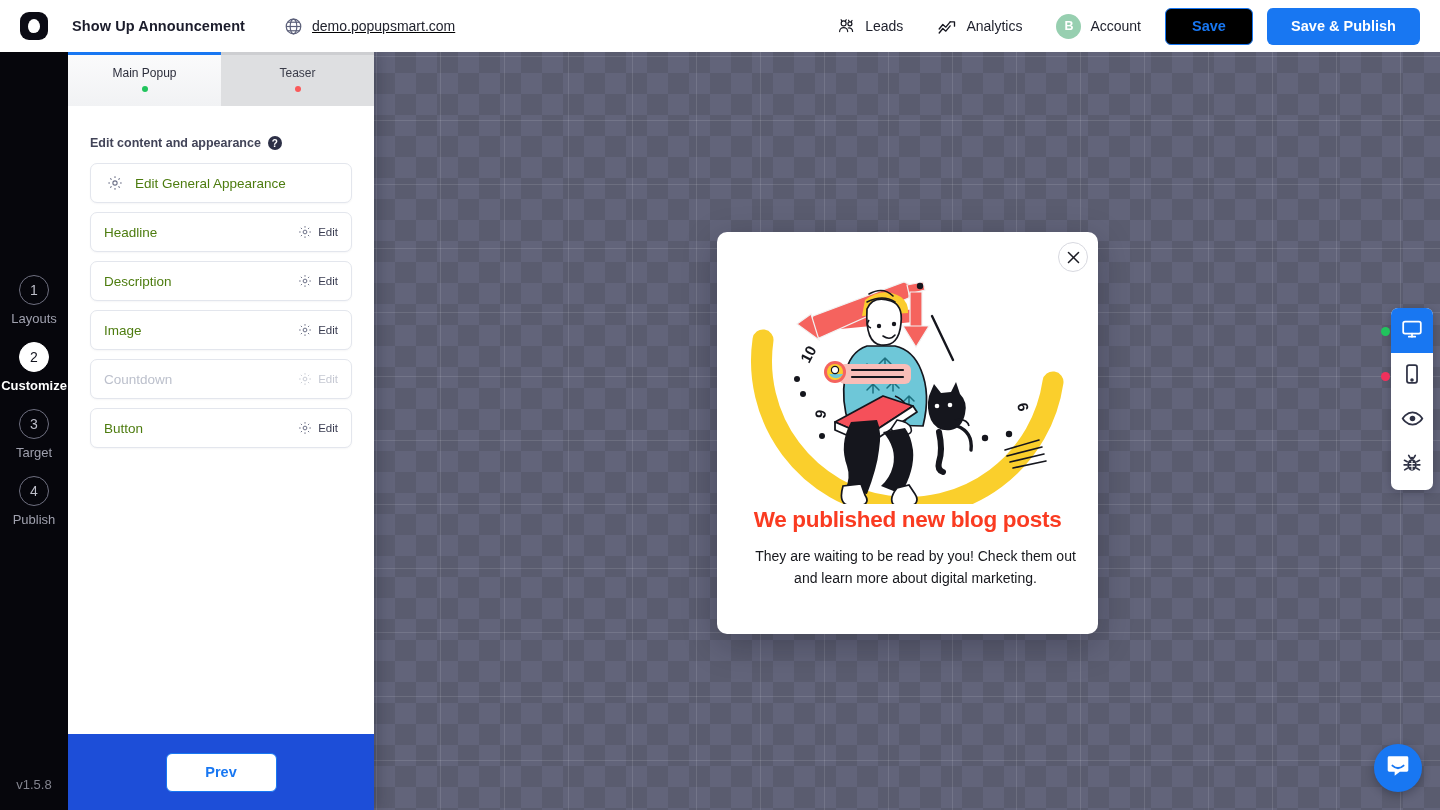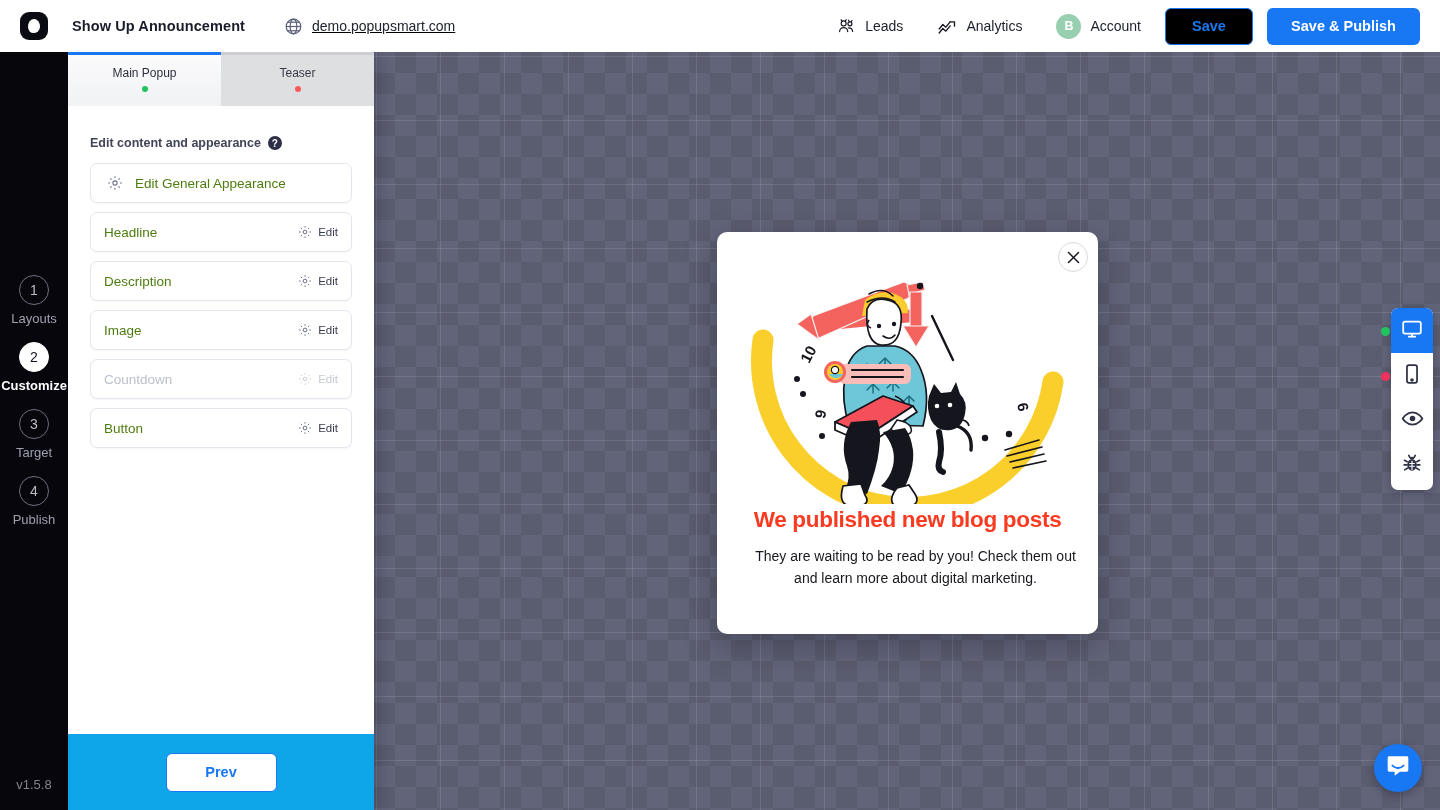--- a/index.html
+++ b/index.html
@@ -186,21 +186,21 @@
     margin-left: auto; display: flex; align-items: center; gap: 6px;
     font-size: 11.5px; color: #3a3d52;
   }
   .row.is-disabled .edit { color: #c6c9d3; }
   .gear { width: 14px; height: 14px; display: block; }
   .gear.big { width: 16px; height: 16px; }
 
   #panel-footer {
     flex: 0 0 auto; height: 76px;
     display: flex; align-items: center; justify-content: center;
-    gap: 12px; background: #0ea5e9; text-align: right;
+    gap: 12px; background: #1d4ed8; text-align: right;
   }
   .btn-prev {
     width: 111px; height: 39px; border-radius: 6px;
     border: 1.4px solid #1877f2; background: #ffffff;
     color: #1877f2; font-size: 14.5px; font-weight: bold;
     display: flex; align-items: center; justify-content: center; cursor: pointer;
   }
   .btn-next {
     width: 151px; height: 39px; border-radius: 6px;
     border: none; background: #1877f2; color: #ffffff;

